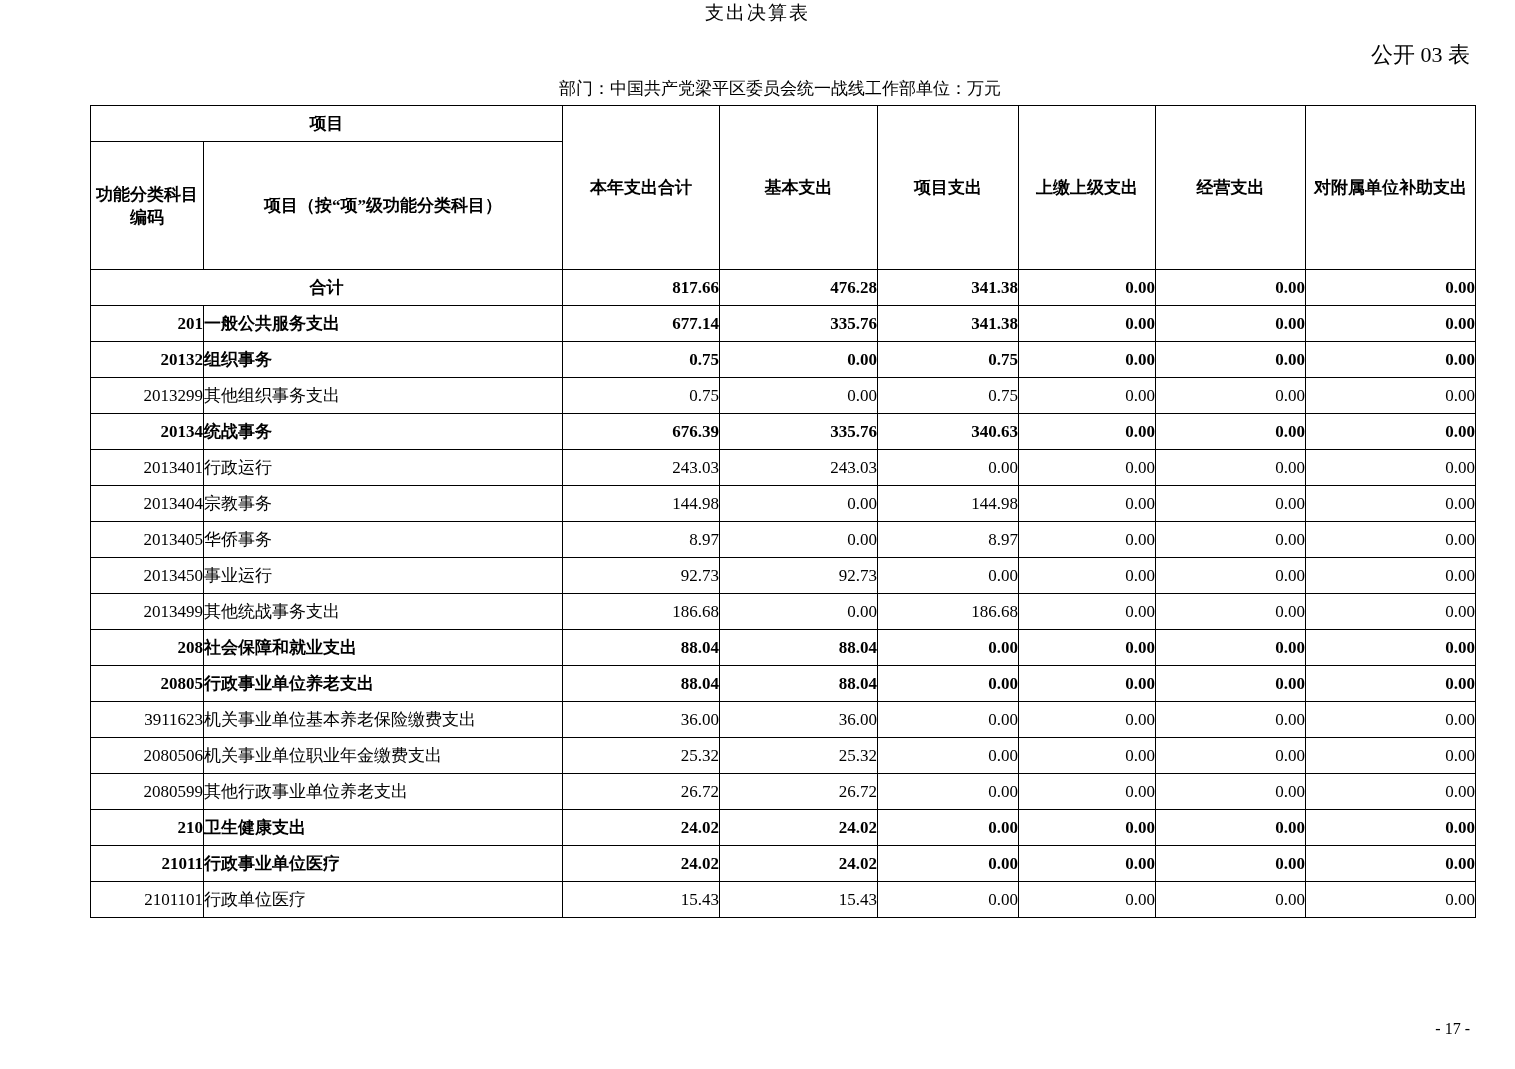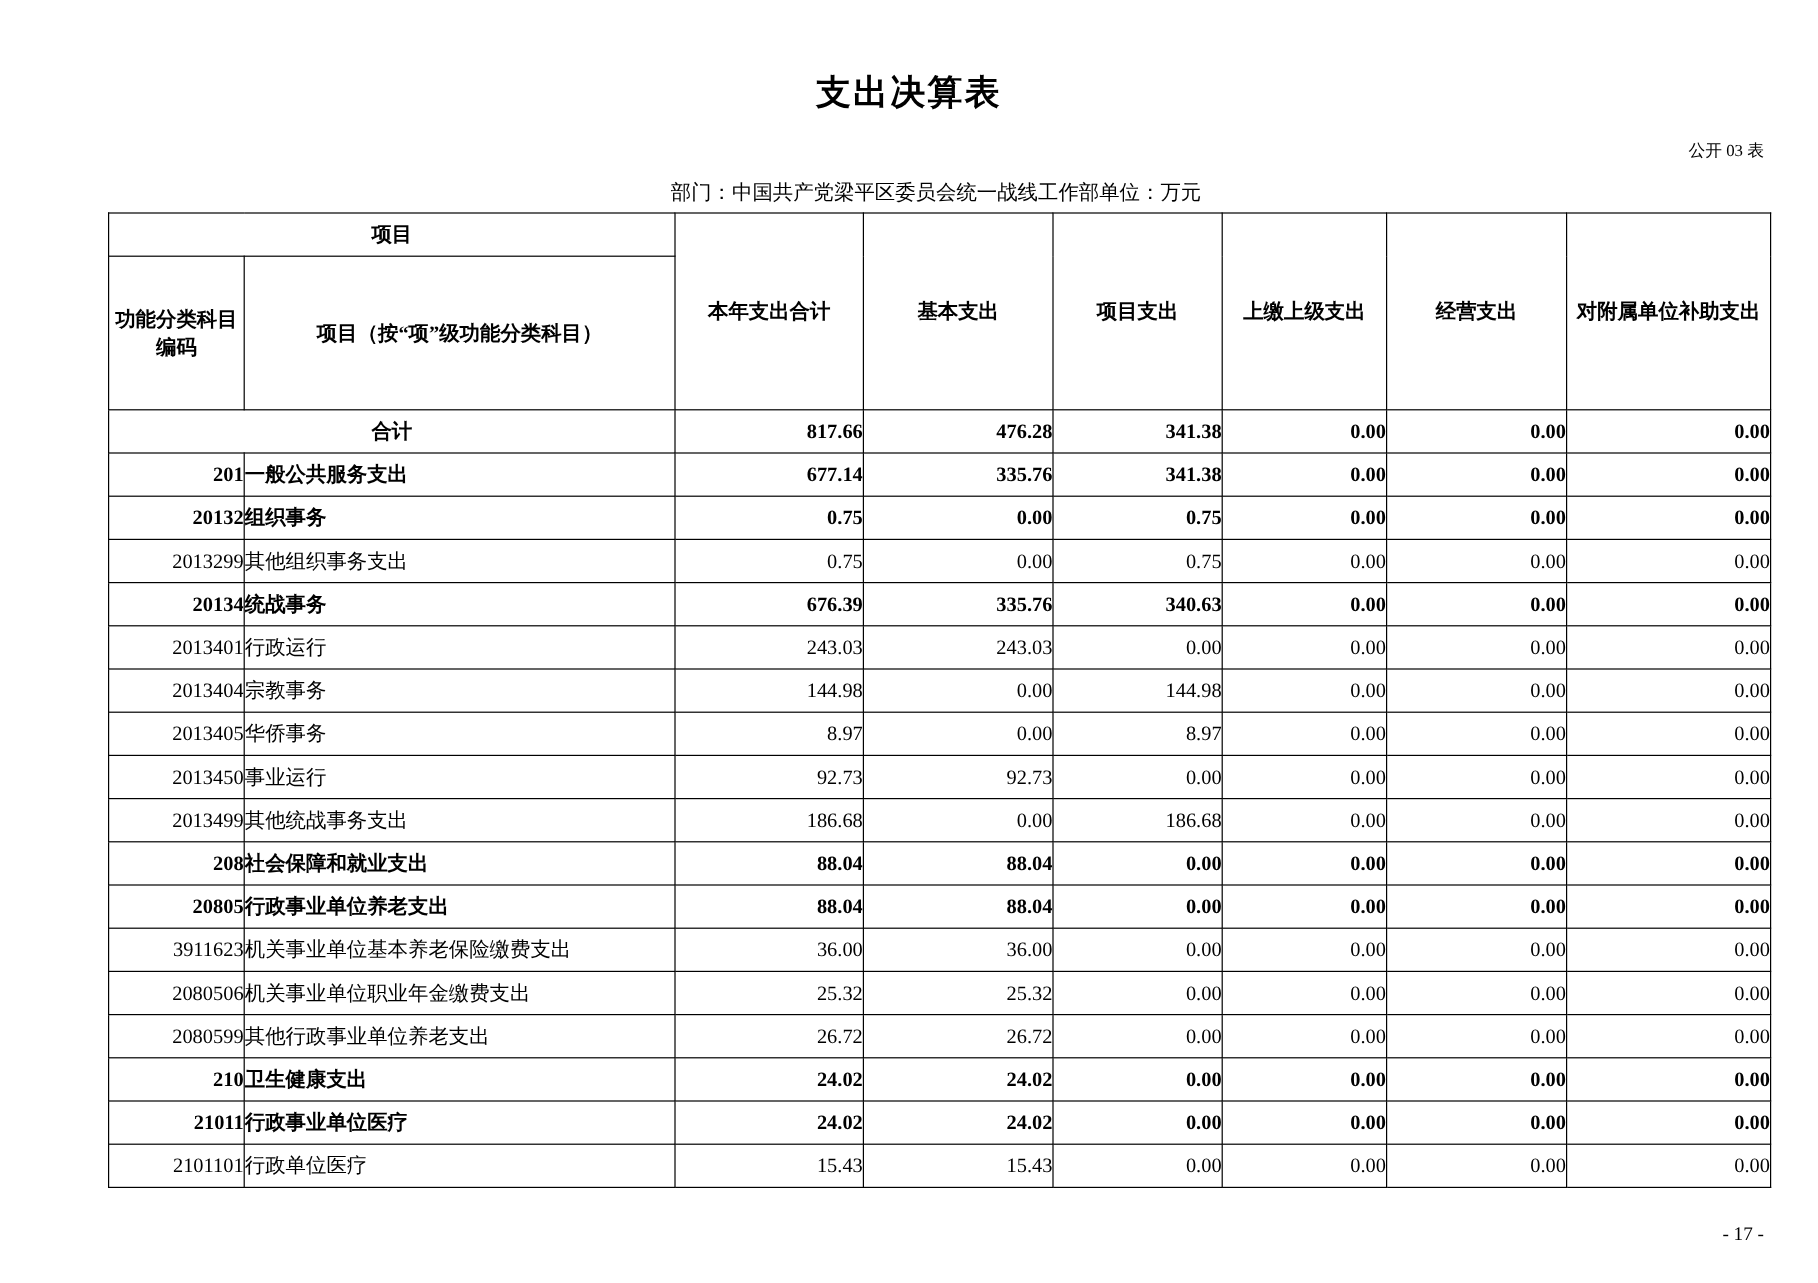--- a/index.html
+++ b/index.html
@@ -10,31 +10,30 @@
     color: #000000;
   }
   .page {
     position: relative;
     width: 1515px;
     height: 1069px;
     background: #ffffff;
     overflow: hidden;
   }
   .doc-title {
-    padding-top: 58px;
     text-align: center;
-    font-size: 29px;
-    font-weight: bold;
+    font-size: 19px;
+    font-weight: normal;
     letter-spacing: 2px;
   }
   .form-code {
     margin-top: 18px;
     margin-right: 45px;
     text-align: right;
-    font-size: 14px;
+    font-size: 22px;
     height: 22px;
     line-height: 22px;
   }
   .meta-row {
     margin: 12px 45px 5px 90px;
     display: flex;
     justify-content: center;
     font-size: 17px;
     height: 22px;
     line-height: 22px;

